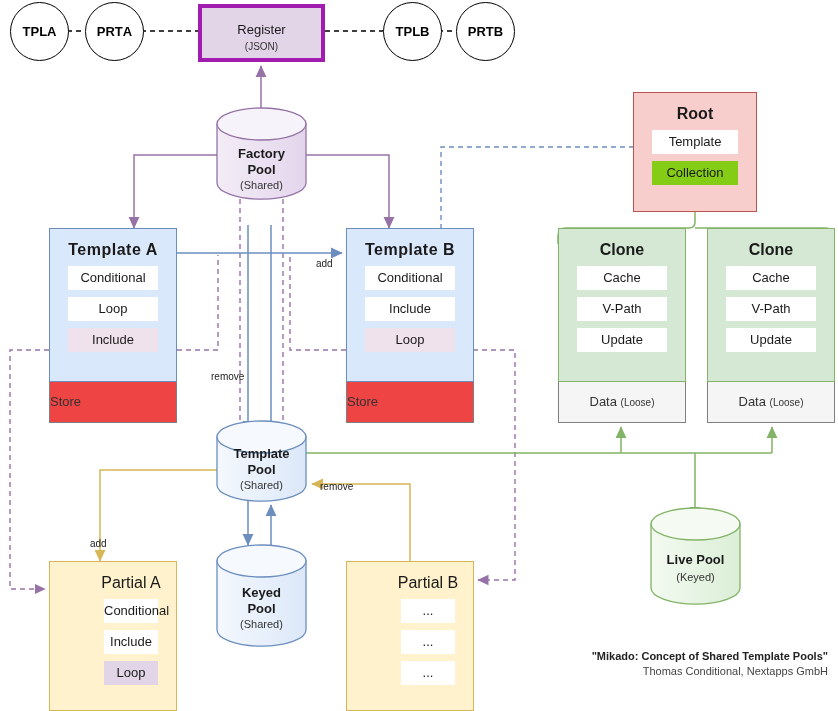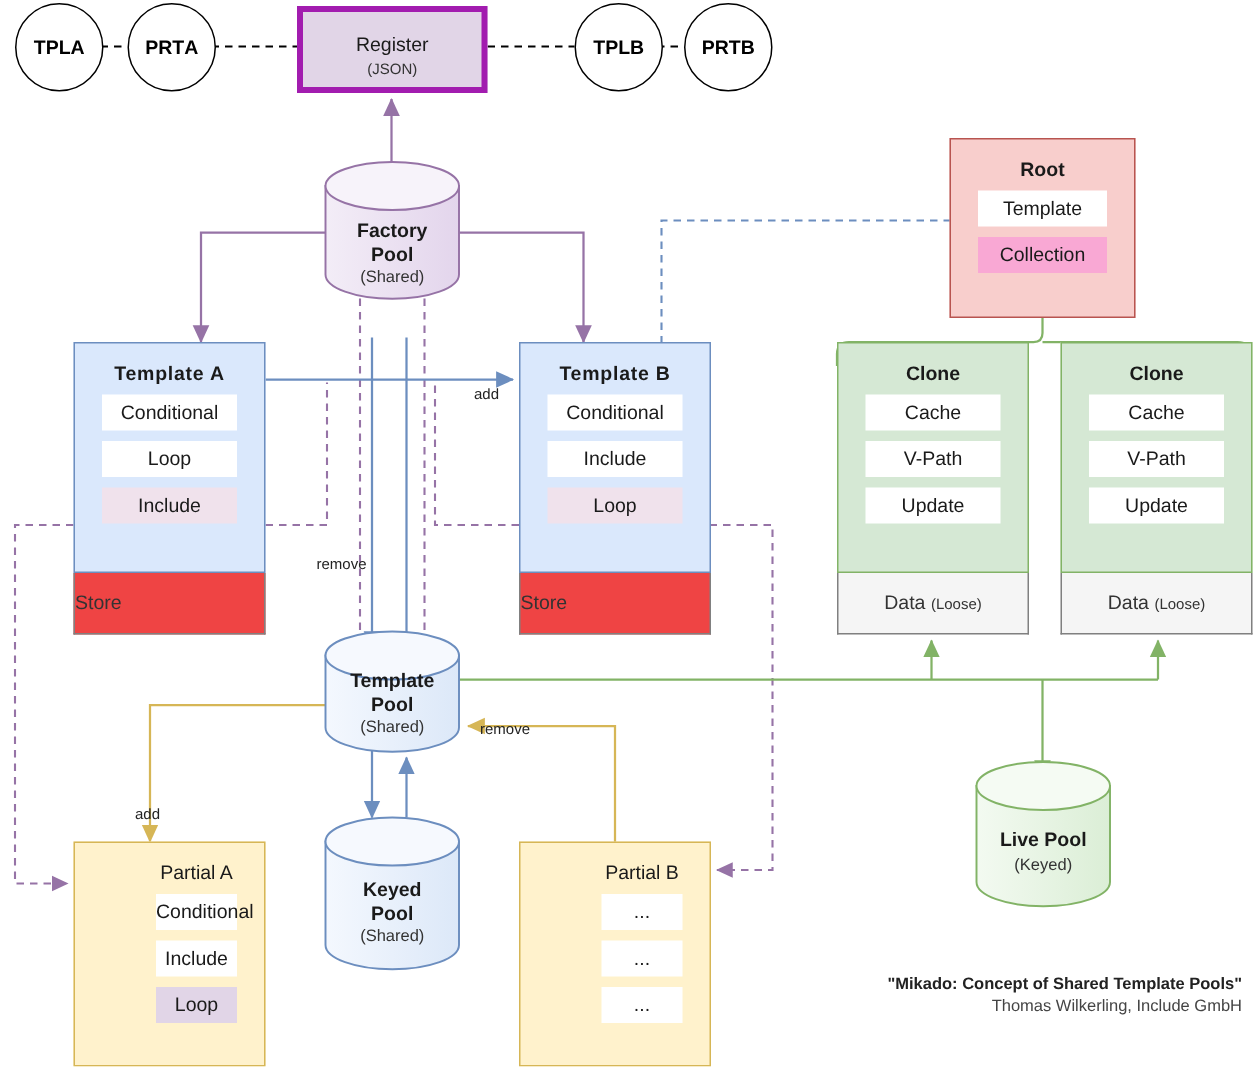--- a/index.html
+++ b/index.html
@@ -2,35 +2,35 @@
 <html><head>
 <meta charset="utf-8">
 <style>
   html,body{margin:0;padding:0;background:#ffffff;}
   body{width:838px;height:711px;font-family:"Liberation Sans",sans-serif;overflow:hidden;}
   #stage{position:relative;width:838px;height:711px;}
   svg.layer{position:absolute;left:0;top:0;width:838px;height:711px;}
 
   
   .node{position:absolute;box-sizing:border-box;}
-  .node .title{text-align:center;font-size:13px;color:#1a1a1a;}
+  .node .title{text-align:center;font-size:16px;color:#1a1a1a;}
   .node .title.bold{font-weight:bold;}
   .slot{box-sizing:border-box;margin:7px 18px 0 18px;height:24px;line-height:24px;
         text-align:center;font-size:13px;color:#1a1a1a;background:#ffffff;}
 
   
   .tpl{background:#dae8fc;border:1px solid #6c8ebf;}
   .tpl .title{padding-top:12px;letter-spacing:.5px;}
   .store{box-sizing:border-box;background:#ef4444;border:1px solid #808080;border-top:none;
          text-align:left;font-size:13px;color:#333;line-height:40px;}
 
   
   .root{background:#f8cecc;border:1px solid #b85450;}
   .root .title{padding-top:12px;}
-  .root .slot.green{background:#f9a8d4;}
+  .root .slot.green{background:#84cc16;}
 
   
   .clone{background:#d5e8d4;border:1px solid #82b366;}
   .clone .title{padding-top:12px;}
   .clone .data{box-sizing:border-box;background:#f5f5f5;border:1px solid #808080;border-top:none;
         text-align:center;font-size:13px;color:#333;line-height:40px;}
   .clone .data .sub{font-size:10px;color:#333;}
 
   
   .part{background:#fff2cc;border:1px solid #d6b656;padding-left:36px;}
@@ -276,16 +276,16 @@
     <div class="cyl-txt cyl-sub" style="top:47px;">(Keyed)</div>
   </div>
 
   <div class="elabel" style="left:316px;top:258px;">add</div>
   <div class="elabel" style="left:211px;top:371px;">remove</div>
   <div class="elabel" style="left:90px;top:538px;">add</div>
   <div class="elabel" style="left:320px;top:481px;">remove</div>
 
   <div class="caption" style="left:538px;top:650px;width:290px;">
     <div class="c1">"Mikado: Concept of Shared Template Pools"</div>
-    <div class="c2">Thomas Wilkerling, Include GmbH</div>
+    <div class="c2">Thomas Conditional, Nextapps GmbH</div>
   </div>
 
 </div>
 
 </body></html>

